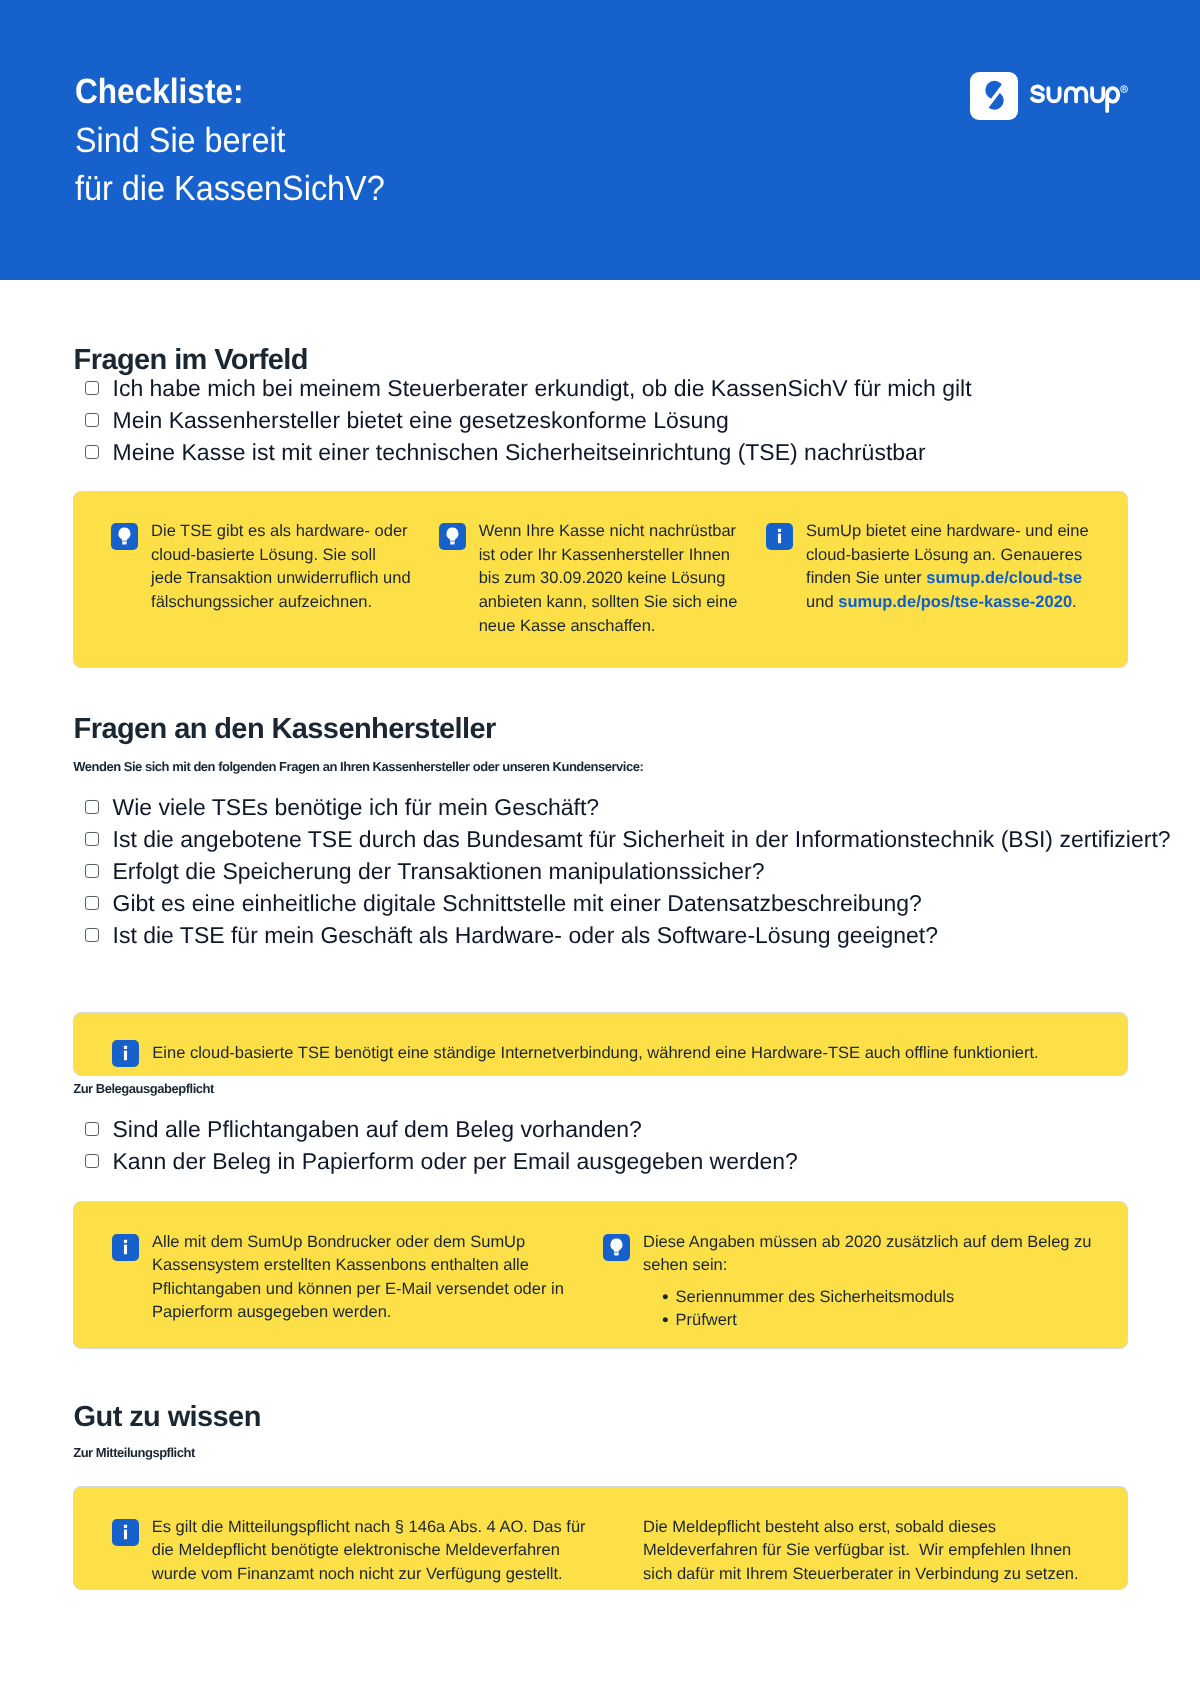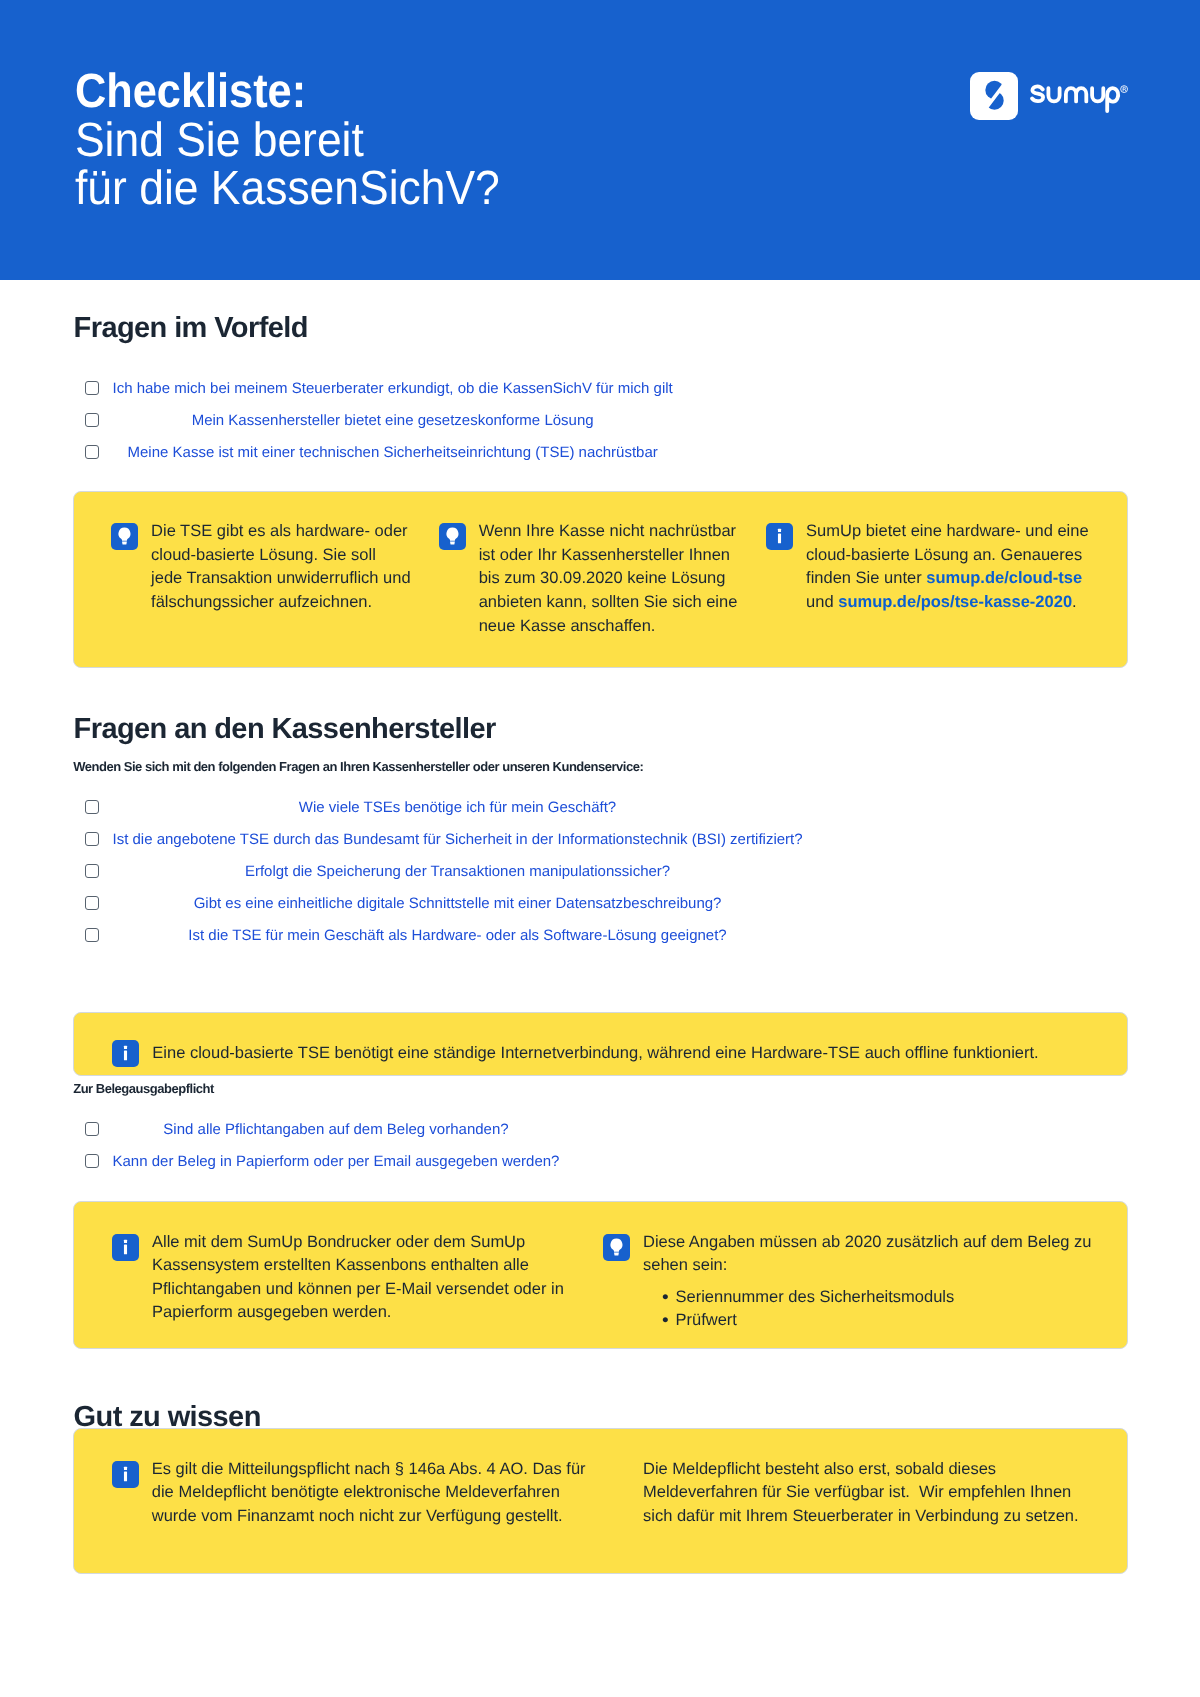--- a/index.html
+++ b/index.html
@@ -9,39 +9,39 @@
     font-family:"Liberation Sans", sans-serif;
     color:#1b2633;
     -webkit-font-smoothing:antialiased;
     text-shadow:0 0 0 rgba(0,0,0,0);
     text-rendering:geometricPrecision;
   }
   .page { position:relative; width:1200px; height:1697px; overflow:hidden; background:#fff; filter:opacity(1); }
 
   
   .header { position:absolute; left:0; top:0; width:1200px; height:280px; background:#1761cd; }
-  .header-title { position:absolute; left:74.5px; top:68.1px; color:#ffffff; font-size:48px; line-height:48.4px; }
+  .header-title { position:absolute; left:74.5px; top:68.1px; color:#ffffff; font-size:35px; line-height:48.4px; }
   .header-title span { display:block; transform-origin:left center; white-space:nowrap; }
   .header-title .l1 { transform:scaleX(0.9023); }
   .header-title .l2 { transform:scaleX(0.9251); }
   .header-title .l3 { transform:scaleX(0.9256); }
   .header-title .l1 { font-weight:bold; }
   .header-title .l2, .header-title .l3 { font-weight:400; }
 
   .logo { position:absolute; left:969.6px; top:72.1px; }
   .logo-mark { position:absolute; left:0; top:0; width:48px; height:48px; }
   .logo-word { position:absolute; left:60px; top:9.8px; }
   .logo-reg  { position:absolute; left:150.7px; top:12.7px; }
 
   
   .sec-title { position:absolute; left:73.6px; font-size:29px; line-height:29px; font-weight:bold; color:#1b2633; white-space:nowrap; letter-spacing:-0.6px; }
   .sub-title { position:absolute; left:73.2px; font-size:13px; line-height:19px; font-weight:bold; color:#1b2633; white-space:nowrap; letter-spacing:-0.48px; }
 
   ul.checks { position:absolute; left:73px; list-style:none; margin:0; padding:0; }
-  ul.checks li { position:relative; height:32px; padding-left:39.5px; font-size:15px; line-height:21px; color:#1d4ed8; white-space:nowrap;text-align:center; }
+  ul.checks li { position:relative; height:32px; padding-left:39.5px; font-size:23px; line-height:21px; color:#0f172a; white-space:nowrap; }
   .cbox { position:absolute; left:11.7px; top:3.2px; width:14px; height:14px; border:1.25px solid #57626e; border-radius:3px; background:#fff; box-sizing:border-box; }
 
   
   .box { position:absolute; left:72.5px; width:1055px; box-sizing:border-box;
          border:1px solid #d3d9de; border-radius:8px; background:#fde047; }
   .col { position:absolute; }
   .ic  { position:absolute; left:0; top:0; width:27px; height:27px; }
   .ctext { position:absolute; left:39.7px; top:-3.2px; font-size:16.5px; line-height:23.6px; color:#1b2633; white-space:nowrap; }
   a.lnk { color:#0b5fd0; font-weight:bold; text-decoration:none; }
   ul.bul { list-style:none; margin:8px; padding:0; }
@@ -83,21 +83,21 @@
           <path d="M77.2 29.0V12.9 A5.5 6.7 0 1 1 78.5 17.2"></path>
         </g>
       </svg>
       <svg class="logo-reg" width="8.2" height="8.2" viewBox="0 0 16 16">
         <circle cx="8" cy="8" r="6.7" fill="none" stroke="#ffffff" stroke-width="1.7"></circle>
         <path d="M6.1 11.6V4.4h2.6c1.3 0 2.2.8 2.2 1.9 0 .9-.6 1.6-1.5 1.8l1.8 3.5M6.1 8.2h2.6" fill="none" stroke="#ffffff" stroke-width="1.5" stroke-linecap="round" stroke-linejoin="round"></path>
       </svg>
     </div>
   </div>
 
-  <div class="sec-title" style="top:314px">Fragen im Vorfeld</div>
+  <div class="sec-title" style="top:346px">Fragen im Vorfeld</div>
 
   <ul class="checks" style="top:377.6px">
     <li><span class="cbox"></span><span>Ich habe mich bei meinem Steuerberater erkundigt, ob die KassenSichV für mich gilt</span></li>
     <li><span class="cbox"></span><span>Mein Kassenhersteller bietet eine gesetzeskonforme Lösung</span></li>
     <li><span class="cbox"></span><span>Meine Kasse ist mit einer technischen Sicherheitseinrichtung (TSE) nachrüstbar</span></li>
   </ul>
 
   <div class="box" style="top:491px; height:177px">
     <div class="col" style="left:37.9px; top:31.4px">
       <svg class="ic" viewBox="0 0 27 27">
@@ -199,21 +199,21 @@
           <li>Seriennummer des Sicherheitsmoduls</li>
           <li>Prüfwert</li>
         </ul>
       </div>
     </div>
   </div>
 
   <div class="sec-title" style="top:1403.2px">Gut zu wissen</div>
   <div class="sub-title" style="top:1442.8px">Zur Mitteilungspflicht</div>
 
-  <div class="box" style="top:1428px; height:146px">
+  <div class="box" style="top:1486px; height:104px">
     <div class="col" style="left:38.6px; top:31.8px">
       <svg class="ic" viewBox="0 0 27 27">
           <rect width="27" height="27" rx="5" fill="#1761cd"></rect>
           <rect x="11.95" y="5.8" width="3.1" height="3.1" rx="0.5" fill="#fff"></rect>
           <rect x="11.95" y="10.4" width="3.1" height="9.9" rx="0.6" fill="#fff"></rect>
         </svg>
       <div class="ctext">
         <div>Es gilt die Mitteilungspflicht nach § 146a Abs. 4 AO. Das für</div>
         <div>die Meldepflicht benötigte elektronische Meldeverfahren</div>
         <div>wurde vom Finanzamt noch nicht zur Verfügung gestellt.</div>

